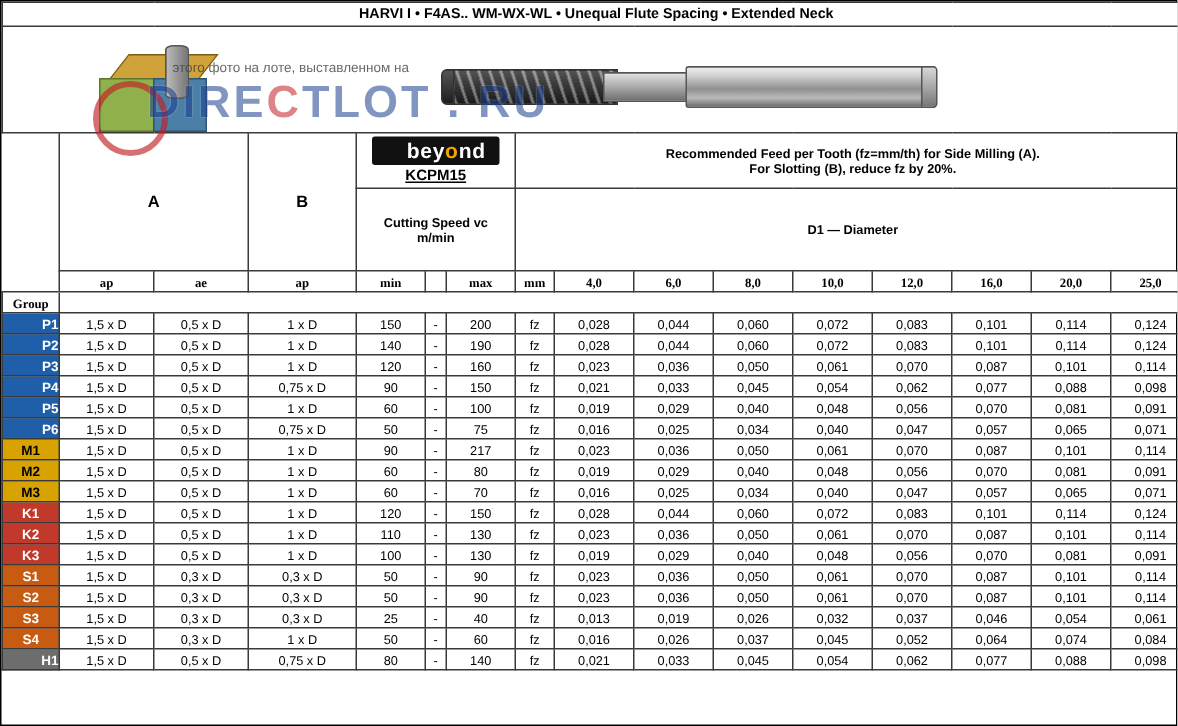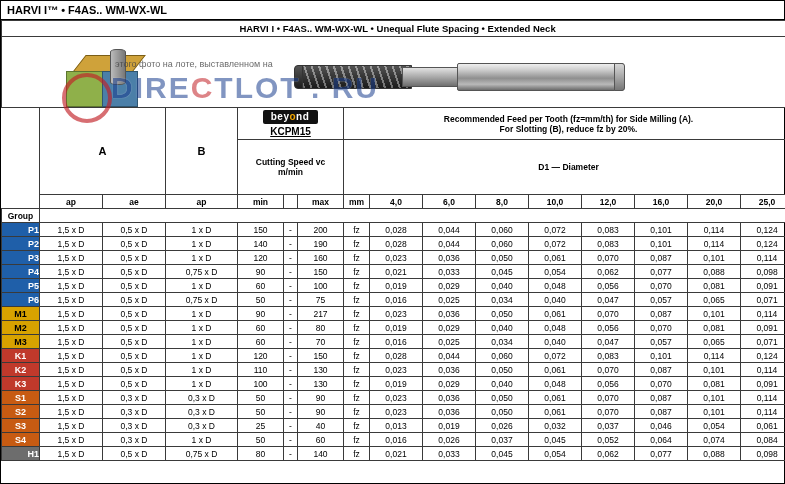--- a/index.html
+++ b/index.html
@@ -55,59 +55,58 @@
     border:1px solid #333;border-radius:4px 0 0 4px;
   }
   
   .iso{position:absolute;left:60px;top:18px;width:92px;height:58px;}
   .iso .top{position:absolute;left:16px;top:0;width:58px;height:18px;background:#cfa23a;transform:skewX(-38deg);border:1px solid #7a5e18;}
   .iso .left{position:absolute;left:4px;top:16px;width:36px;height:34px;background:#8fb04a;border:1px solid #5d7530;}
   .iso .right{position:absolute;left:40px;top:16px;width:34px;height:34px;background:#4b7fa8;border:1px solid #2f556f;}
   .iso .cyl{position:absolute;left:48px;top:-6px;width:14px;height:34px;background:linear-gradient(90deg,#bbb,#777);border:1px solid #555;border-radius:6px/3px;}
   
   .wm{
-    position:absolute;left:109px;top:34px;
+    position:absolute;left:96px;top:34px;
     font-family:"Liberation Sans", sans-serif;
     font-weight:bold;font-size:30px;letter-spacing:2px;
     color:#1b3f8f;opacity:.55;white-space:nowrap;
     text-shadow:0 0 1px #fff;
     pointer-events:none;
   }
   .wm .red{color:#c22026;}
   .wm-sub{
     position:absolute;left:113px;top:22px;font-size:9px;color:#444;opacity:.8;white-space:nowrap;
   }
   .wm-circle{
     position:absolute;left:60px;top:36px;width:42px;height:42px;border:4px solid #c22026;border-radius:50%;opacity:.65;
   }
   .beyond-cell{background:#fff;padding:2px 0;}
   .beyond-logo{
-    display:inline-block;background:#111;color:#fff;font-weight:bold;font-size:10px;
-    padding:1px 9px 2px 8px;border-radius:2px;letter-spacing:.5px;
+    display:inline-block;background:#111;color:#fff;font-weight:bold;font-size:14px;
+    padding:1px 9px 2px 23px;border-radius:2px;letter-spacing:.5px;
   }
   .beyond-logo .o{color:#f0a500;}
   .kc{font-size:10px;font-weight:bold;margin-top:2px;text-decoration:underline;}
   .bold{font-weight:bold;}
-  .hdr{font-weight:bold;background:#fff;}
+  .hdr{font-weight:bold;background:#fff;font-family:Liberation Serif, serif;}
   .grp{font-weight:bold;color:#fff;font-size:9px;}
   .g-p{background:#1f5fa9;text-align:right;}
   .g-m{background:#d8a200;color:#000;}
   .g-k{background:#c0392b;}
   .g-s{background:#c75b12;}
   .g-h{background:#6d6d6d;text-align:right;}
   .rowh{height:14px;}
   .lbl-AB{font-weight:bold;font-size:11px;}
   .dash{font-size:8.5px;}
 </style>
 </head>
 <body>
 
 <div class="page">
 
-  <div class="title-bar">HARVI I™ • F4AS.. WM-WX-WL</div>
 
   <div class="doc">
   <table>
     <colgroup>
       <col style="width:38px">
       <col style="width:63px">
       <col style="width:63px">
       <col style="width:72px">
       <col style="width:46px">
       <col style="width:14px">

